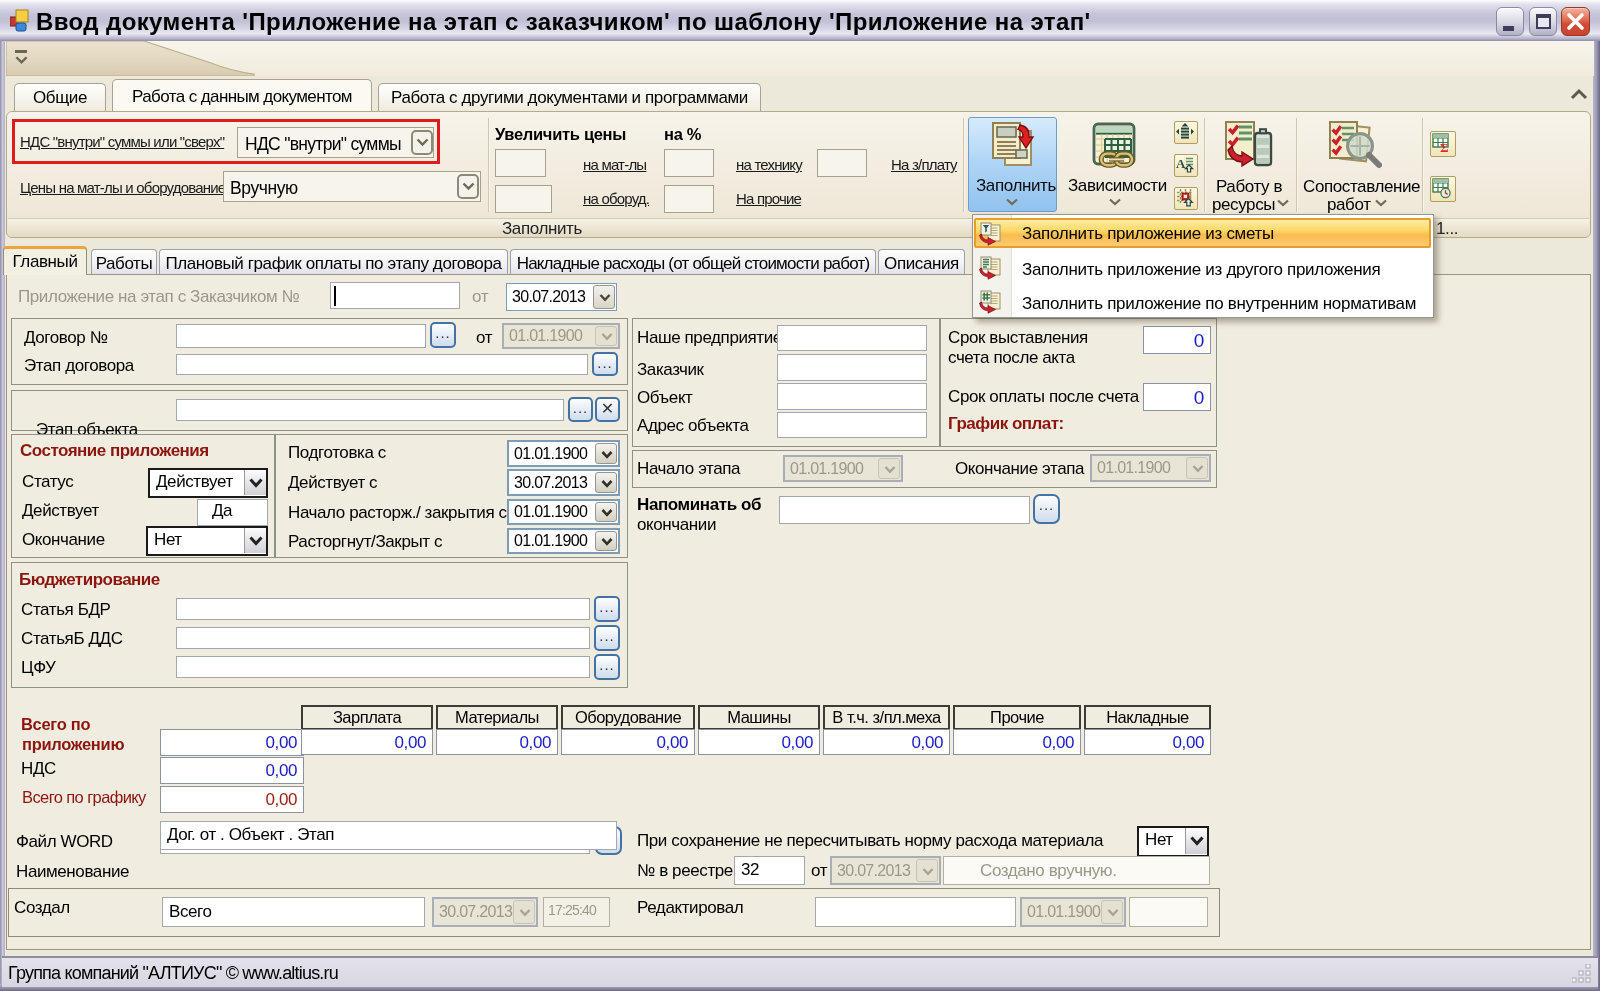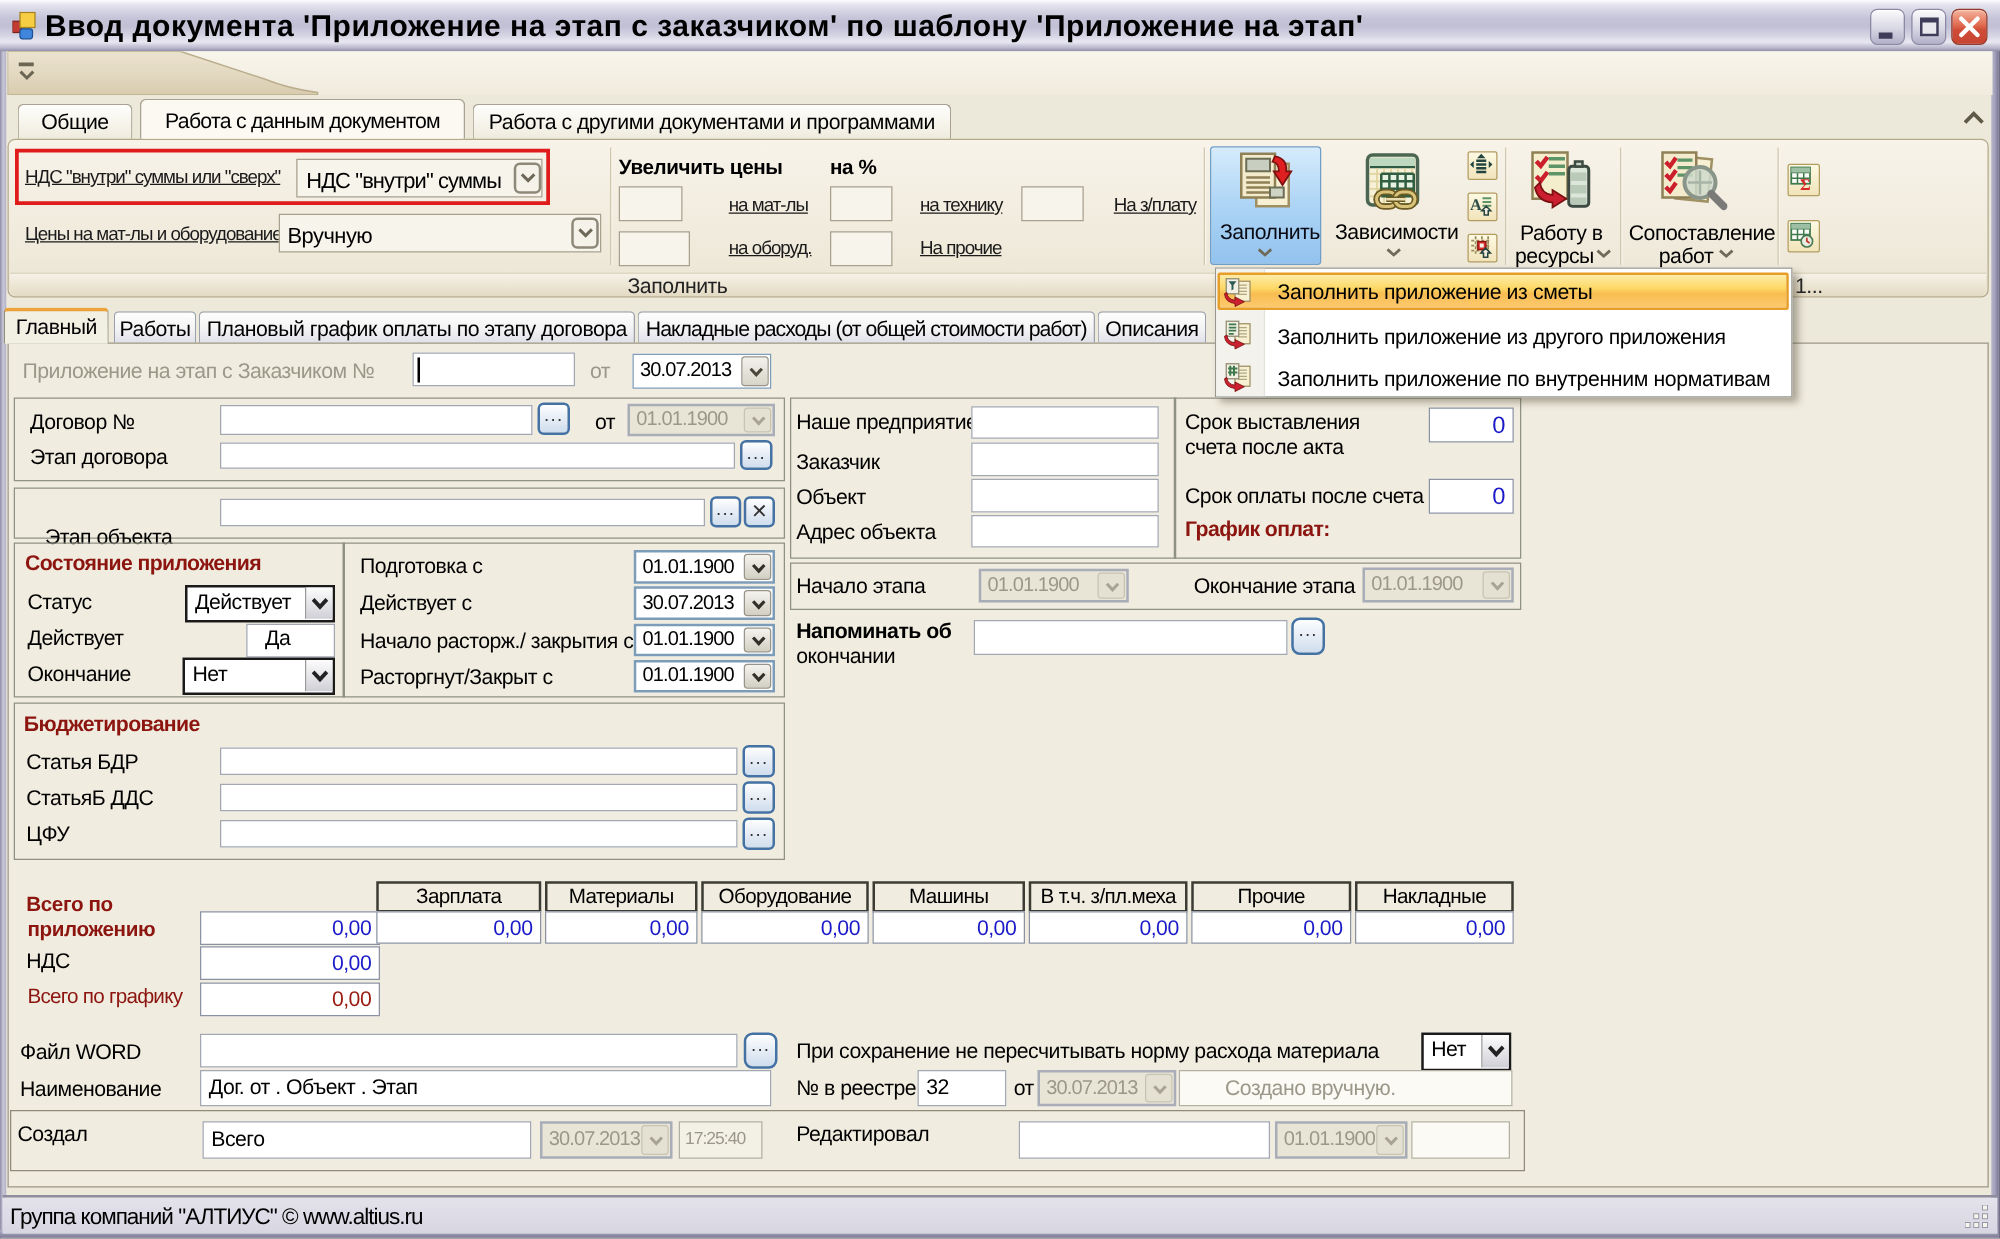--- a/index.html
+++ b/index.html
@@ -451,21 +451,21 @@
 <div class="t" style="left:637px;top:831px;">При сохранение не пересчитывать норму расхода материала</div>
 <div class="a" style="left:1137px;top:826px;width:72px;height:31px;border:2.5px solid #1a1a1a;background:#fff;">
  <div class="t" style="left:6px;top:2px;">Нет</div>
  <div class="a" style="right:0;top:0;width:22px;height:26px;border-left:1.5px solid #9a9a9a;background:linear-gradient(180deg,#fcfcfc,#e2e2e6 60%,#cfcfd6);">
       <svg style="position:absolute;left:4px;top:8px;" width="14" height="10" viewBox="0 0 14 10">
         <path d="M1.5 1.5 L7 7.5 L12.5 1.5" fill="none" stroke="#222" stroke-width="3"></path>
       </svg>
     </div>
   </div>
 <div class="t" style="left:16px;top:862px;">Наименование</div>
-<div class="inp" style="left:160px;top:856px;width:457px;height:29px;">
+<div class="inp" style="left:160px;top:821px;width:457px;height:29px;">
     <div class="t" style="left:6px;top:3px;">Дог. от . Объект . Этап</div>
   </div>
 <div class="t" style="left:637px;top:861px;">№ в реестре</div>
 <div class="inp" style="left:734px;top:856px;width:71px;height:29px;">
     <div class="t" style="left:6px;top:3px;">32</div>
   </div>
 <div class="t" style="left:811px;top:861px;">от</div>
 <div class="dcmb dis" style="left:830px;top:856px;width:111px;height:29px;">
     <span class="dtx">30.07.2013</span>
  <div class="ab">

